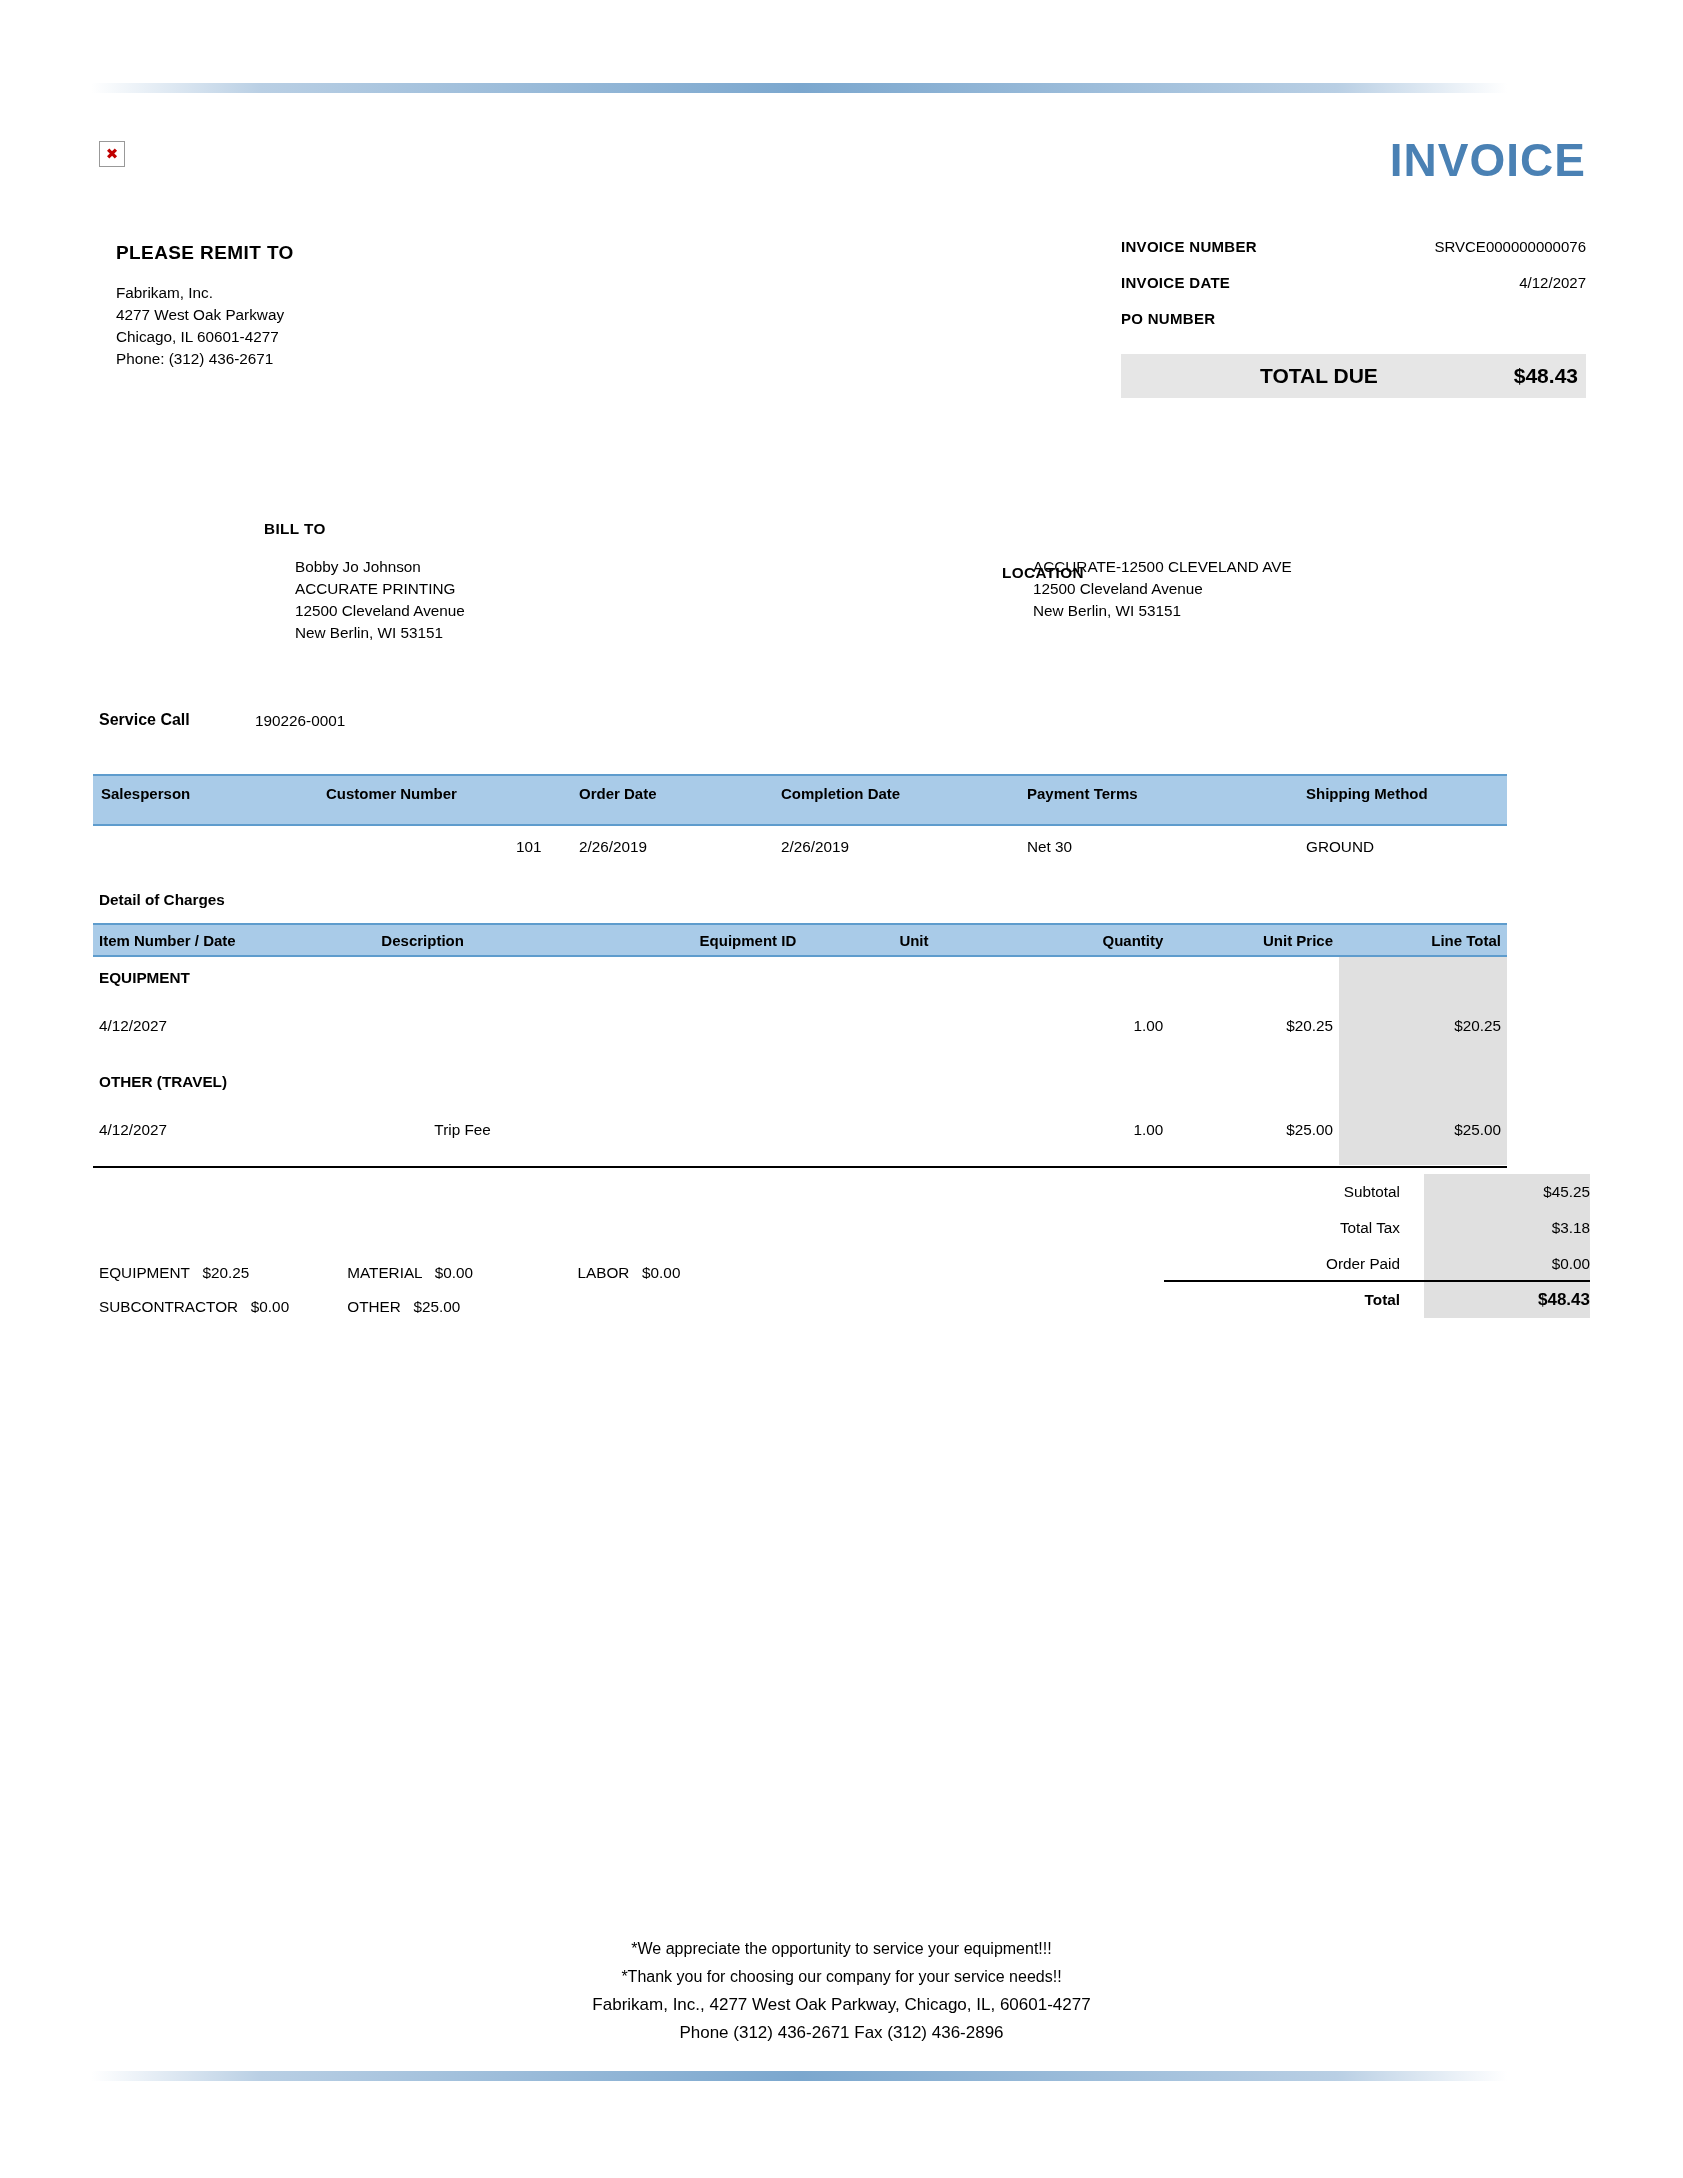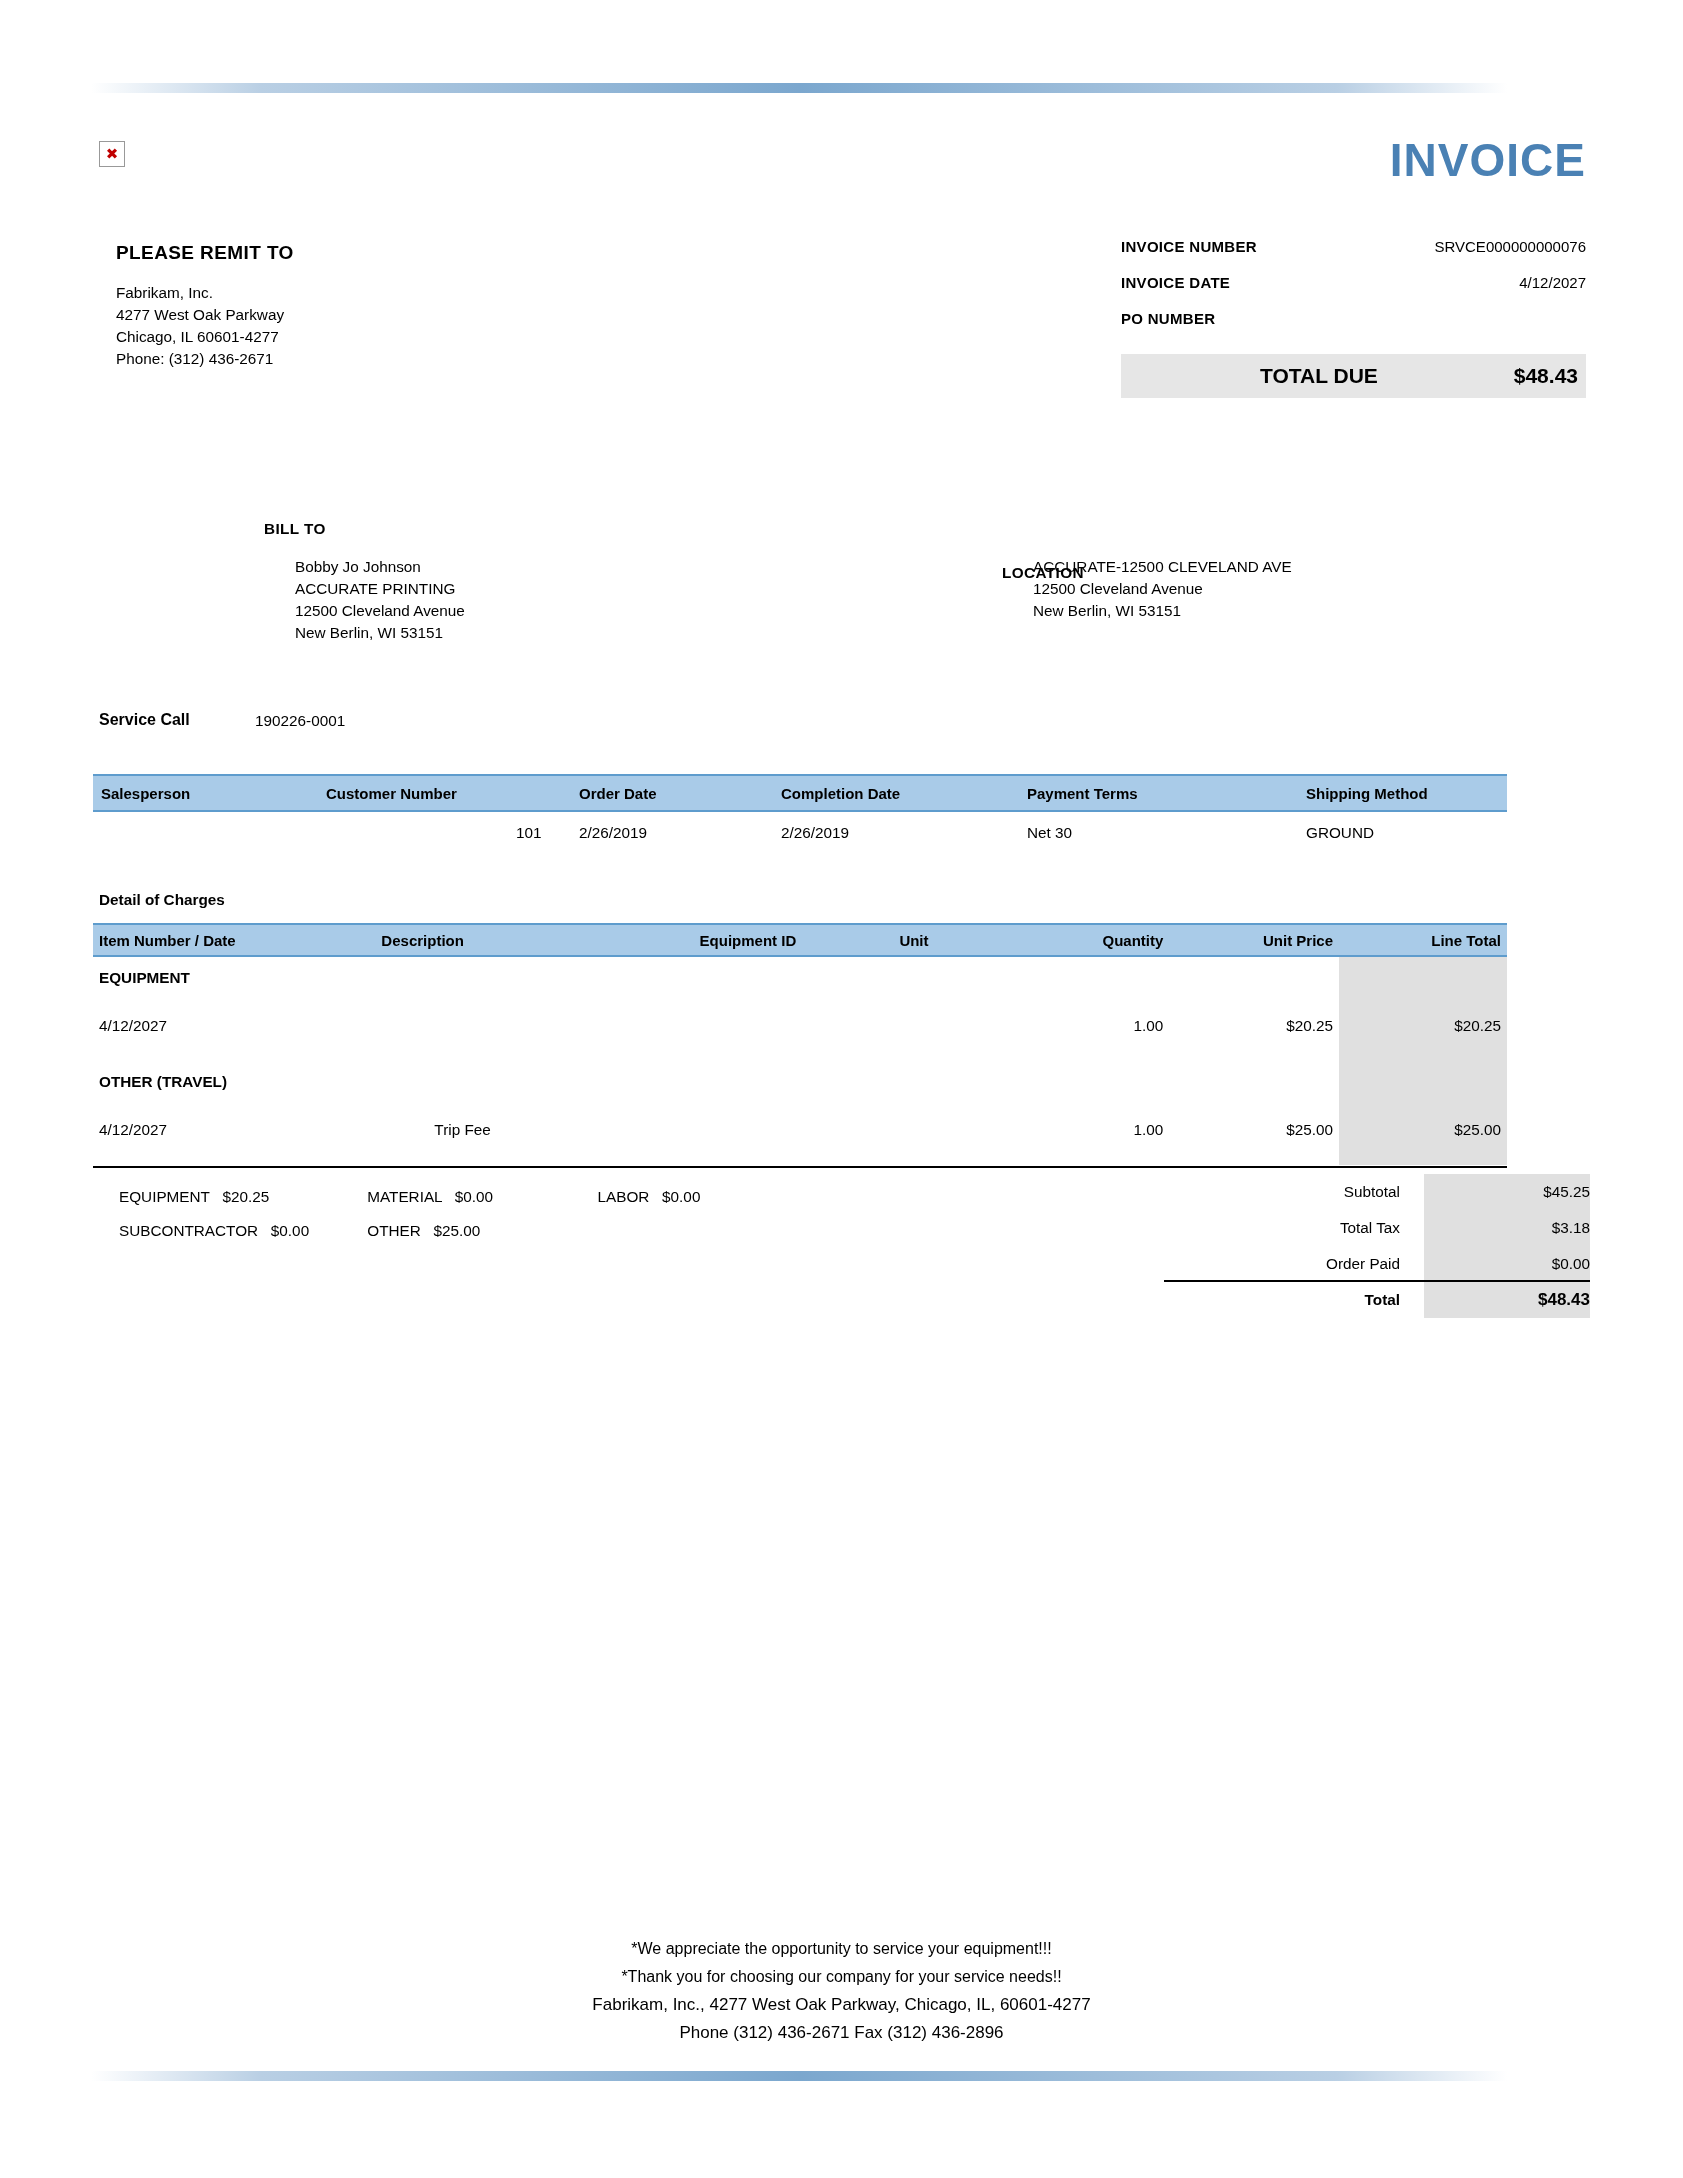--- a/index.html
+++ b/index.html
@@ -185,21 +185,21 @@
     width: 1414px;
     border-collapse: collapse;
   }
   .hdr-table th {
     background: #a9cbe8;
     border-top: 2px solid #5e9ccd;
     border-bottom: 2px solid #5e9ccd;
     font-size: 15px;
     font-weight: bold;
     text-align: left;
-    padding: 6px 4px 6px 8px;
+    padding: 6px 4px 20px 8px;
     height: 22px;
   }
   .hdr-table td {
     font-size: 15.3px;
     padding: 12px 4px 10px 8px;
     text-align: left;
   }
 
   
   .detail-title {
@@ -292,24 +292,23 @@
     top: 1280px;
     width: 426px;
     height: 2px;
     background: #000000;
   }
 
   
   .cat-summary {
     position: absolute;
     left: 99px;
-    top: 1180px;
+    top: 1256px;
     font-size: 15.3px;
     line-height: 34px;
-    margin-left: 20px;
   }
   .cat-summary .seg { display: inline-block; }
   .cat-summary .s1 { width: 244px; }
   .cat-summary .s2 { width: 226px; }
 
   
   .footer {
     position: absolute;
     left: 0;
     top: 1935px;

